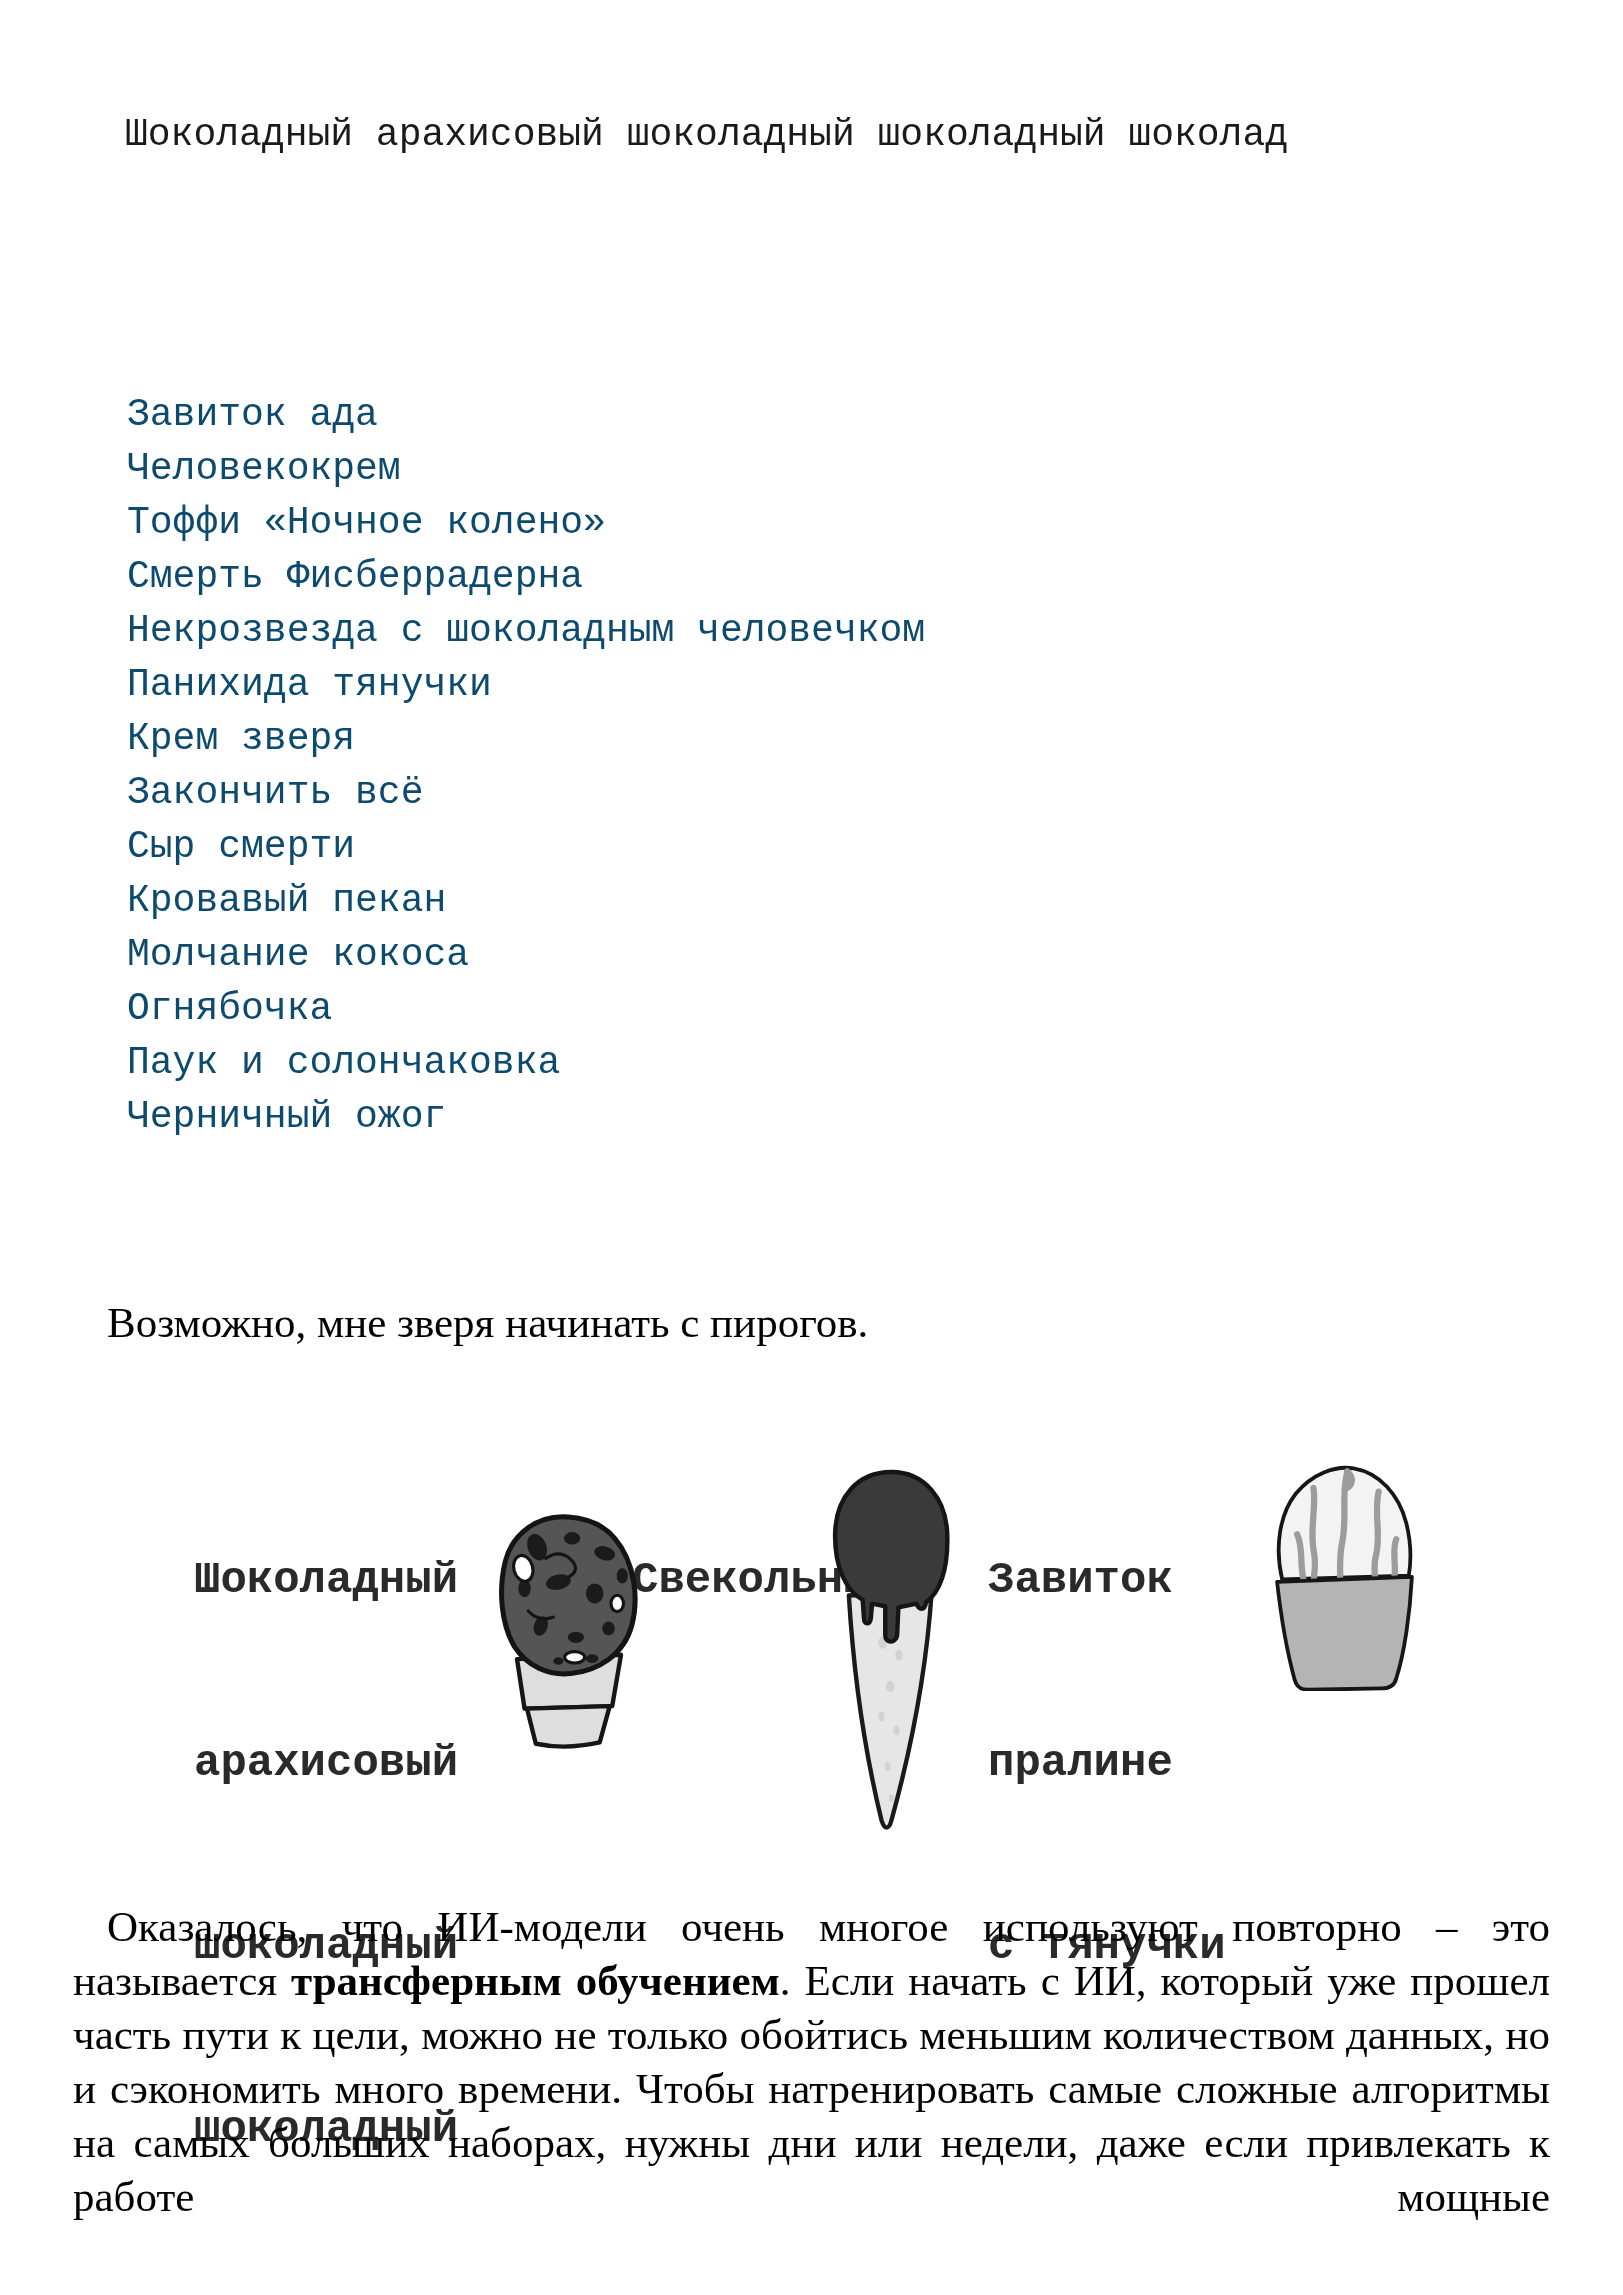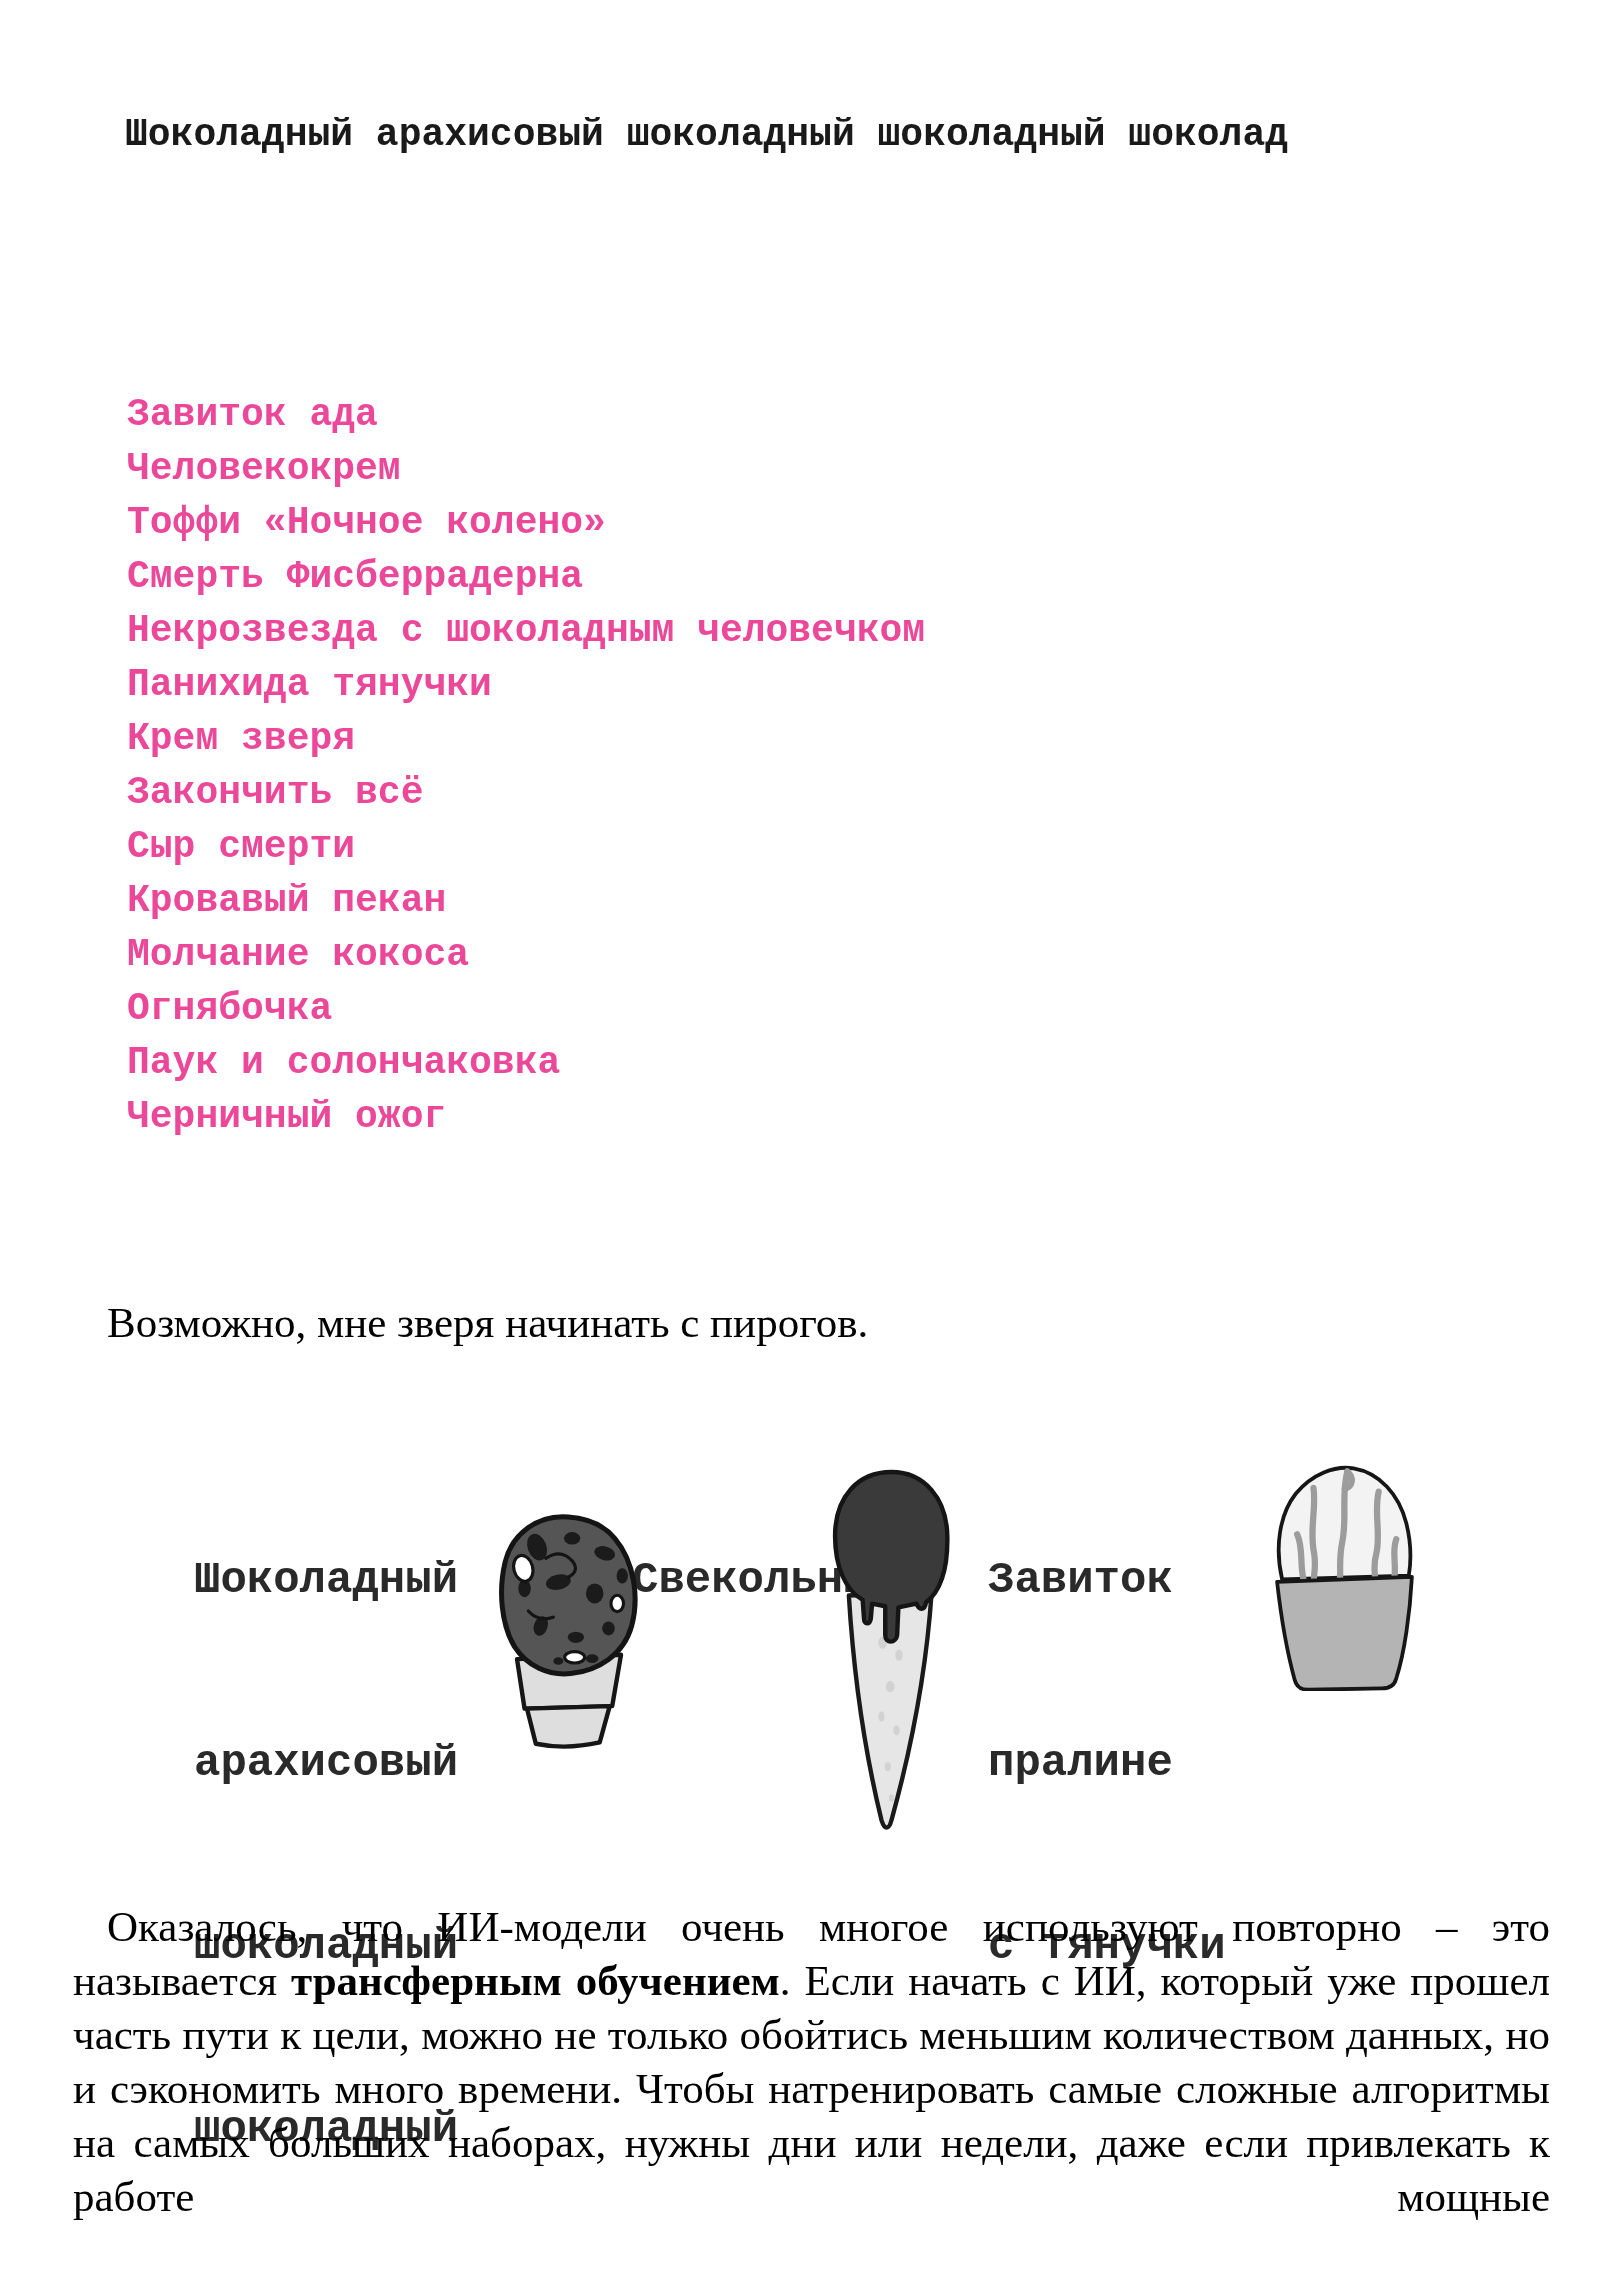--- a/index.html
+++ b/index.html
@@ -5,21 +5,21 @@
   html, body { margin: 0; padding: 0; background: #ffffff; }
   .page {
     position: relative;
     width: 1623px;
     height: 2295px;
     background: #ffffff;
     color: #000000;
     font-family: "Liberation Serif", serif;
     overflow: hidden;
   }
-  .mono { font-family: "Liberation Mono", "DejaVu Sans Mono", monospace; font-weight: bold; }
+  .mono { font-family: "Liberation Mono", "DejaVu Sans Mono", monospace; }
 
   .header-line {
     position: absolute;
     left: 125px;
     top: 108px;
     font-size: 38px;
     line-height: 54px;
     white-space: pre;
     color: #1a1a1a;
   }
@@ -38,21 +38,21 @@
   #para-intro { top: 266px; }
   #para-pies  { top: 1253px; text-align: left; text-align-last: left; }
   #para-transfer { top: 1857px; }
 
   .flavor-list {
     position: absolute;
     left: 127px;
     top: 388px;
     font-size: 38px;
     line-height: 54px;
-    color: #ec4899;
+    color: #0c4a6e;
   }
   .flavor-item { white-space: pre; }
 
   .figure {
     position: absolute;
     left: 73px;
     top: 1409px;
     width: 1478px;
     height: 463px;
   }

